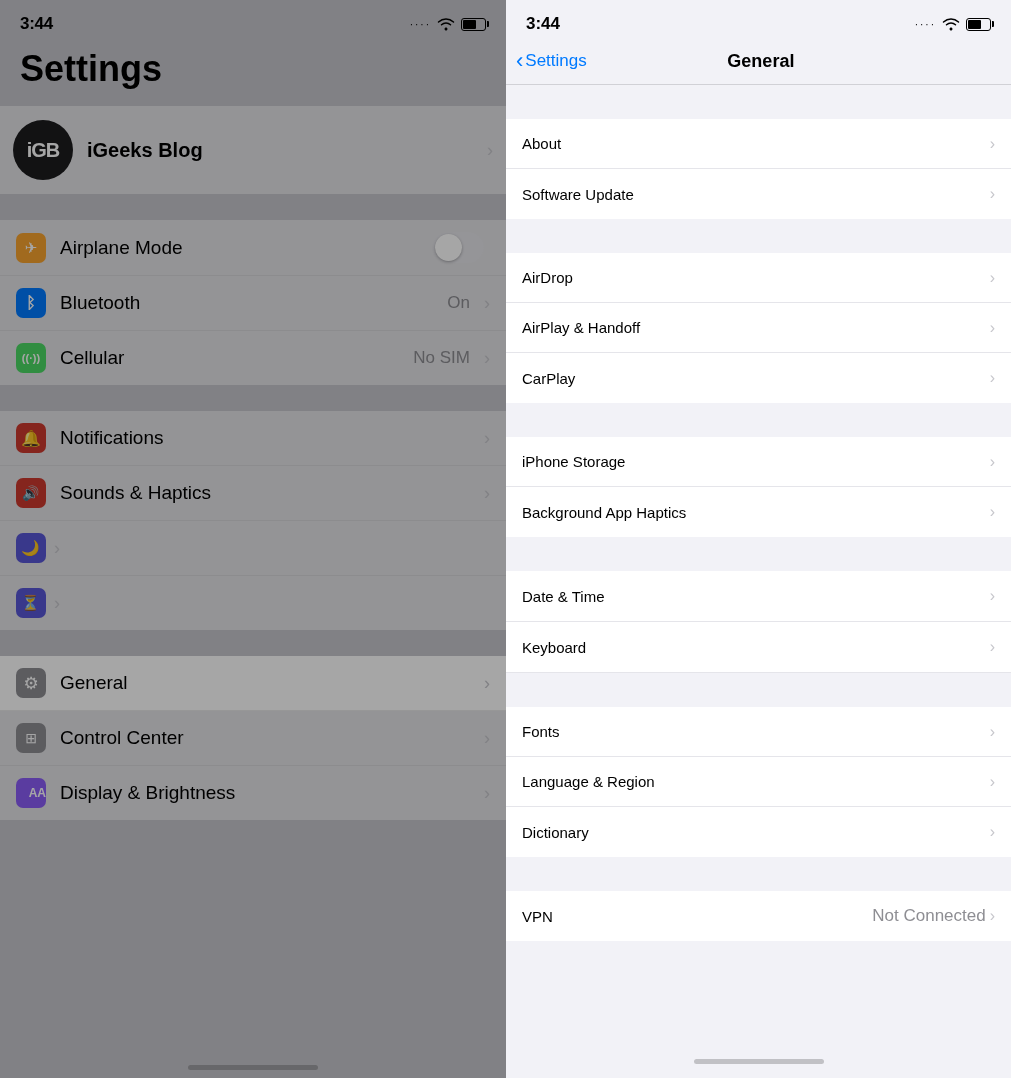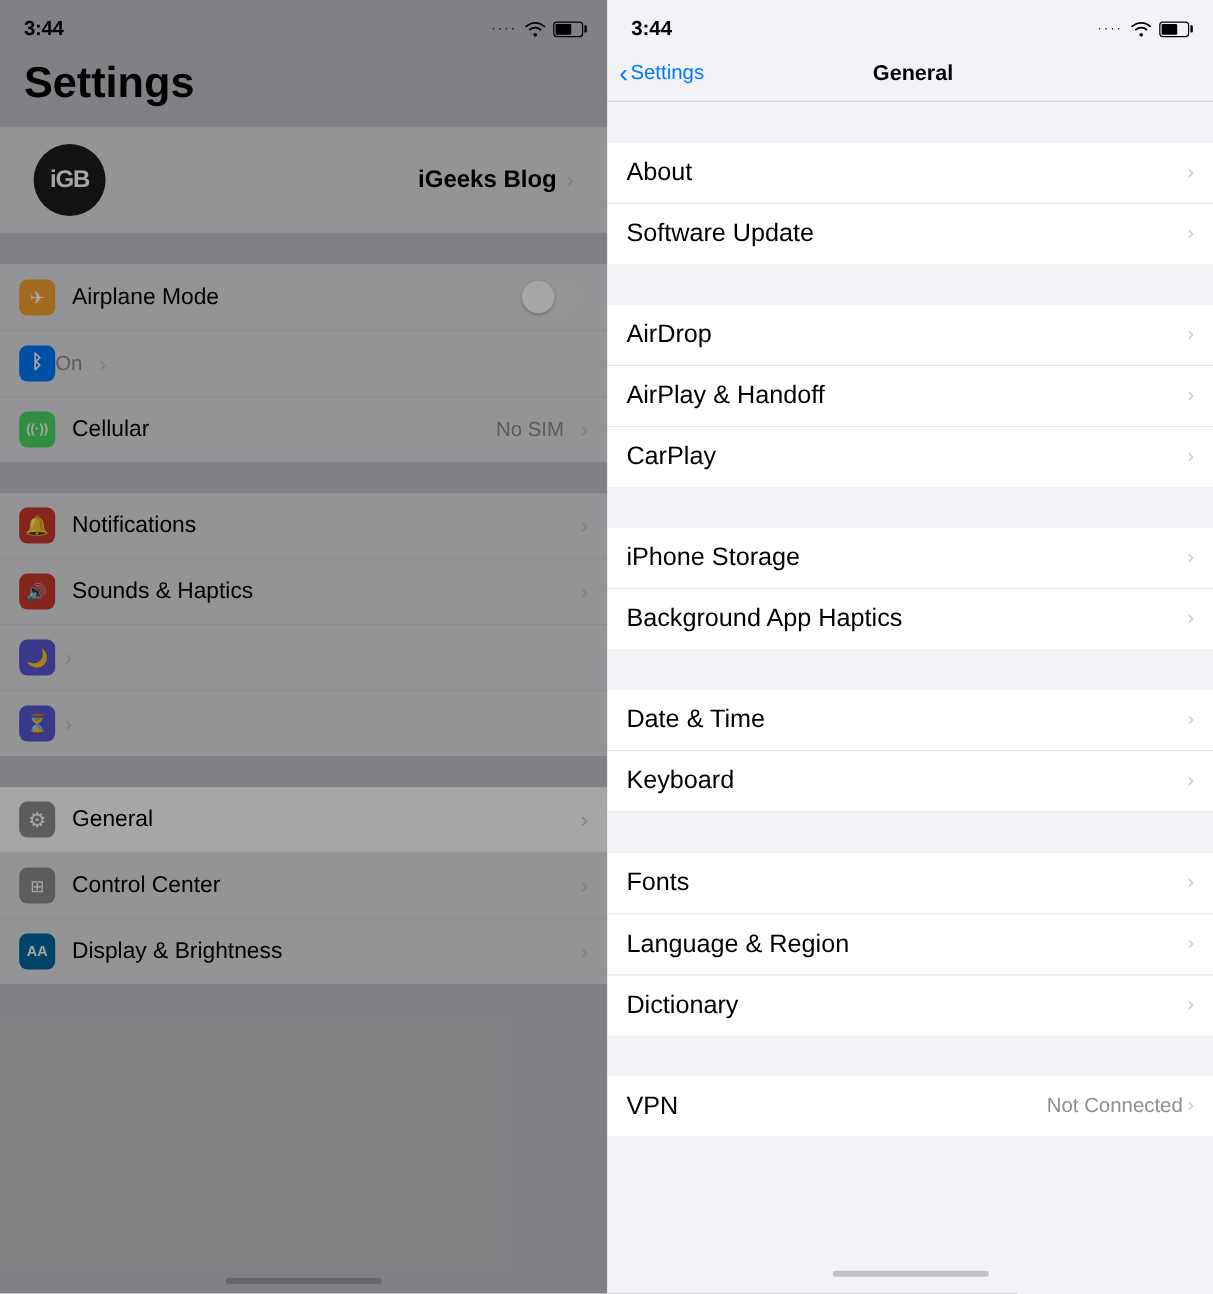--- a/index.html
+++ b/index.html
@@ -96,21 +96,21 @@
       font-weight: 700;
       color: #000;
       padding: 8px 20px 16px 20px;
     }
 
     
     .profile-row {
       display: flex;
       align-items: center;
       background: rgba(255,255,255,0.5);
-      padding: 14px 28px;
+      padding: 14px 13px;
       margin-bottom: 2px;
       cursor: pointer;
     }
     .profile-avatar {
       width: 60px;
       height: 60px;
       border-radius: 30px;
       background: #1c1c1e;
       display: flex;
       align-items: center;
@@ -122,21 +122,20 @@
       letter-spacing: -1px;
     }
     .profile-info {
       flex: 1;
       margin-left: 14px;
     }
     .profile-name {
       font-size: 20px;
       font-weight: 600;
       color: #000;
-      text-align: right;
     }
     .profile-sub {
       font-size: 13px;
       color: #6c6c70;
       margin-top: 2px;
     }
     .chevron {
       color: #c7c7cc;
       font-size: 18px;
       margin-left: 8px;
@@ -267,21 +266,21 @@
       border-bottom: 0.5px solid #e5e5ea;
       min-height: 50px;
       cursor: pointer;
     }
     .right-row:last-child {
       border-bottom: none;
     }
 
     .right-row-label {
       flex: 1;
-      font-size: 21px;
+      font-size: 15px;
       color: #000;
     }
 
     .right-chevron {
       color: #c7c7cc;
       font-size: 16px;
     }
 
     .right-gap {
       height: 34px;
@@ -342,20 +341,21 @@
         </div>
       <span class="row-label">Airplane Mode</span>
       <div class="toggle">
           <div class="toggle-knob"></div>
         </div>
     </div>
     <div class="settings-row">
       <div class="row-icon" style="background:#007aff;">
           <span style="color:#fff; font-size:16px; font-weight:700;">ᛒ</span>
         </div>
+      <span class="row-label">Bluetooth</span>
       <span class="row-value">On</span>
       <span class="chevron">›</span>
     </div>
     <div class="settings-row">
       <div class="row-icon" style="background:#4cd964;">
           <span style="color:#fff; font-size:11px; font-weight:600;">((·))</span>
         </div>
       <span class="row-label">Cellular</span>
       <span class="row-value">No SIM</span>
       <span class="chevron">›</span>
@@ -404,21 +404,21 @@
       <span class="chevron">›</span>
     </div>
     <div class="settings-row">
       <div class="row-icon" style="background:#8e8e93;">
           <span style="color:#fff; font-size:14px;">⊞</span>
         </div>
       <span class="row-label">Control Center</span>
       <span class="chevron">›</span>
     </div>
     <div class="settings-row">
-      <div class="row-icon" style="background:#0369a1;">
+      <div class="row-icon" style="background:#8b5cf6;justify-content:flex-end;">
           <span style="color:#fff; font-size:12px; font-weight:700;">AA</span>
         </div>
       <span class="row-label">Display &amp; Brightness</span>
       <span class="chevron">›</span>
     </div>
   </div>
 
   <div style="position:absolute; bottom:0; left:50%; transform:translateX(-50%); width:130px; height:5px; background:#000; border-radius:3px; opacity:0.2; margin-bottom:8px;"></div>
 </div>
 

